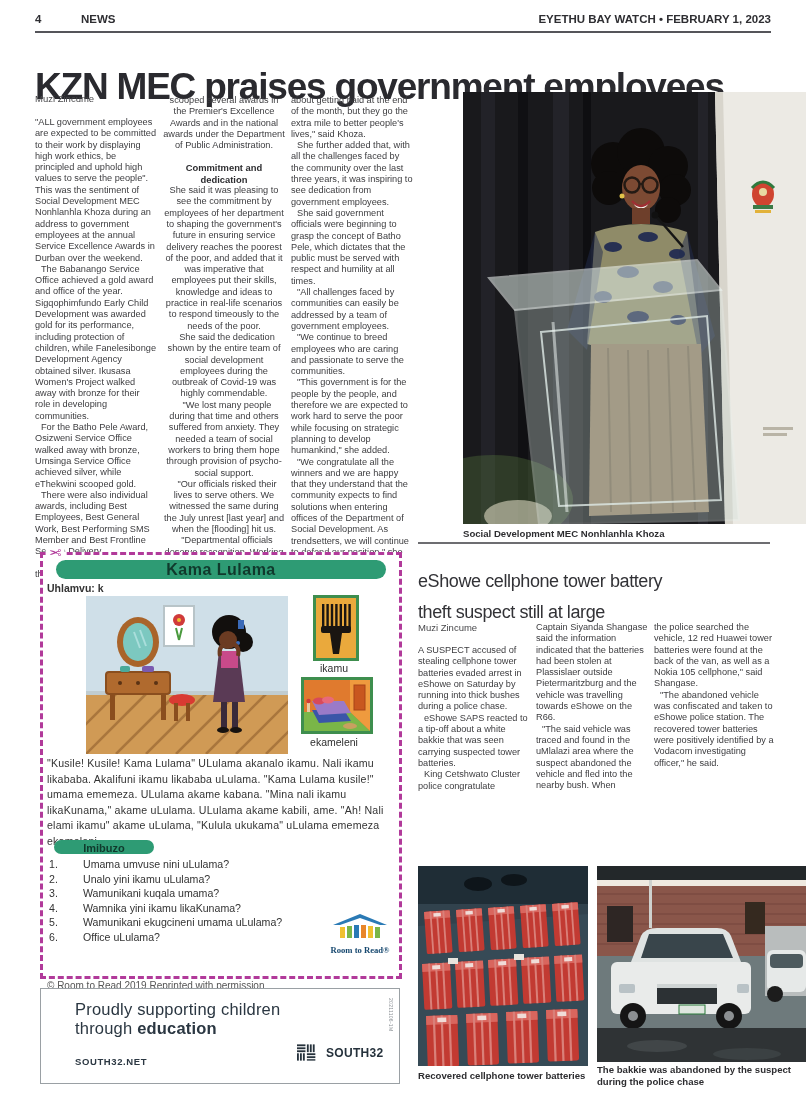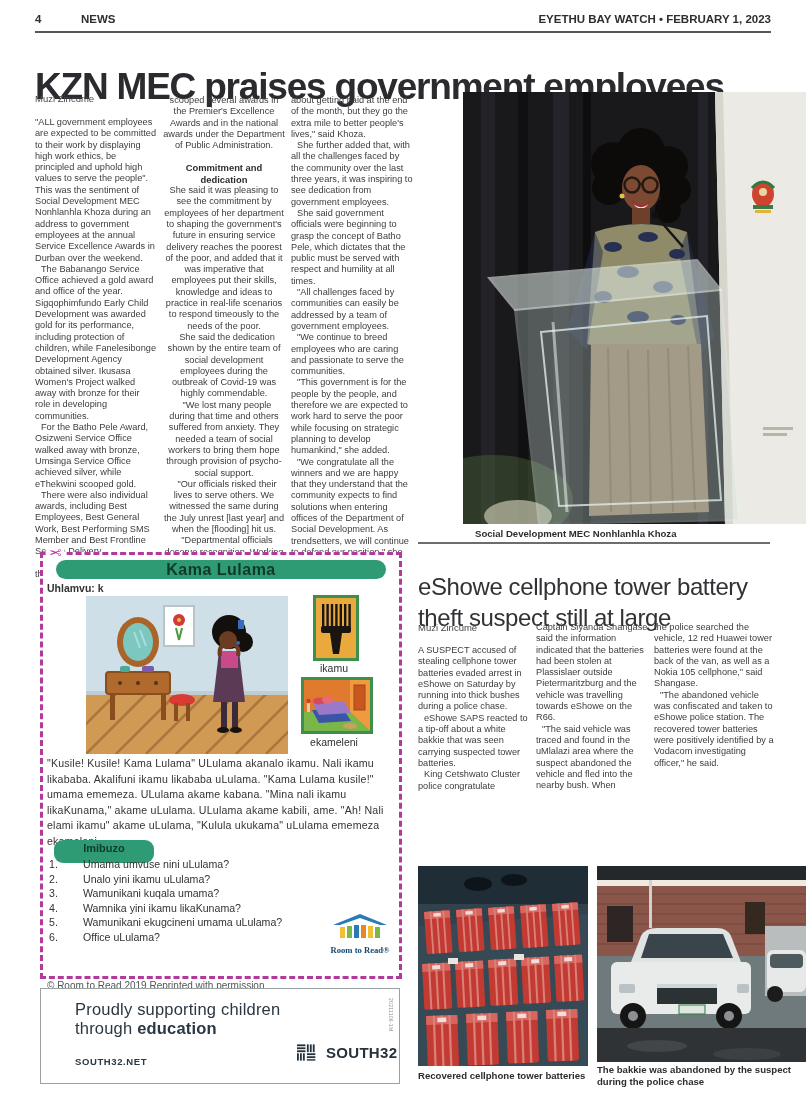--- a/index.html
+++ b/index.html
@@ -25,26 +25,26 @@
   .col h3{margin:11px 0 0 0;font-size:9.4px;line-height:11.3px;color:#2c2c2f;}
   .col .plist p:first-child{text-indent:0;}
   #a1c1{left:35px;top:117px;}
   #a1c2{left:163px;top:95px;text-align:center;}
   #a1c3{left:291px;top:95px;}
 
   figure{margin:0;padding:0;}
   .photo-caption{font-size:9.6px;font-weight:bold;color:#2d2d30;line-height:11.5px;}
 
   #mec-photo{left:463px;top:92px;width:343px;height:432px;}
-  #mec-caption{left:463px;top:528px;width:330px;margin-left:12px;}
+  #mec-caption{left:463px;top:528px;width:330px;}
 
   
   .a2-rule{position:absolute;top:542px;left:418px;width:352px;height:1.5px;background:#6d6d71;}
   .a2-head{position:absolute;top:551px;left:418px;width:386px;
-           font-size:24px;font-weight:400;letter-spacing:-0.4px;color:#323236;line-height:31px;}
+           font-size:18px;font-weight:400;letter-spacing:-0.4px;color:#323236;line-height:31px;}
   #a2c1{left:418px;top:645px;width:112px;}
   #a2c2{left:536px;top:622px;width:112px;}
   #a2c3{left:654px;top:622px;width:120px;}
 
   #batteries-photo{left:418px;top:866px;width:170px;height:200px;}
   #batteries-caption{left:418px;top:1070px;width:180px;white-space:nowrap;}
   #bakkie-photo{left:597px;top:866px;width:209px;height:196px;}
   #bakkie-caption{left:597px;top:1064px;width:196px;}
 
   
@@ -58,21 +58,21 @@
   .ad-level{position:absolute;left:47px;top:582px;font-size:10.5px;font-weight:bold;color:#333;}
   #ad-illustration{position:absolute;left:86px;top:596px;width:202px;height:158px;}
   .minifig{position:absolute;border:3px solid #3e8e4e;background:#eaa93c;}
   #comb-fig{left:313px;top:595px;width:40px;height:60px;}
   #bedroom-fig{left:301px;top:677px;width:66px;height:51px;background:#e07a2e;}
   .mini-label{position:absolute;font-size:10.5px;color:#2e2e2e;text-align:center;}
   #ikamu-label{left:299px;top:662px;width:70px;}
   #ekameleni-label{left:291px;top:736px;width:86px;}
   .ad-story{position:absolute;left:47px;top:756px;width:348px;
             font-size:10.6px;line-height:15.6px;color:#333;letter-spacing:0.2px;}
-  .imibuzo-pill{position:absolute;left:54px;top:840px;width:100px;height:23px;border-radius:9px;
+  .imibuzo-pill{position:absolute;left:54px;top:840px;width:100px;height:14px;border-radius:9px;
                 background:#2e9b74;color:#10392c;font-size:11px;font-weight:bold;
                 text-align:center;line-height:17px;}
   .questions{position:absolute;left:47px;top:859px;width:310px;margin:0;padding:0;
              font-size:10.6px;line-height:11px;color:#333;counter-reset:q;}
   .questions li{list-style:none;counter-increment:q;position:relative;
                 padding-left:36px;margin:0 0 3.6px 0;}
   .questions li::before{content:counter(q) ".";position:absolute;left:2px;}
   .ad-copyright{position:absolute;left:47px;top:980px;font-size:10px;color:#555;}
   .rtr-logo{position:absolute;left:328px;top:912px;width:64px;text-align:center;}
   .rtr-logo .rtr-text{font-family:"Liberation Serif",serif;font-weight:bold;
@@ -81,21 +81,21 @@
   
   .s32-box{position:absolute;left:40px;top:988px;width:358px;height:94px;
            border:1px solid #9aa0a4;background:#fff;}
   .s32-line{position:absolute;left:75px;font-size:16.5px;color:#2b3742;letter-spacing:0.2px;}
   .s32-line b{font-weight:bold;}
   #s32-l1{top:1000px;}
   #s32-l2{top:1019px;}
   .s32-url{position:absolute;left:75px;top:1056px;font-size:9.5px;font-weight:bold;
            letter-spacing:0.6px;color:#2b3742;}
   .s32-brand{position:absolute;left:297px;top:1044px;display:flex;align-items:center;gap:5px;}
-  .s32-brand .brand-text{font-size:15px;font-weight:bold;color:#26323c;letter-spacing:0.3px;}
+  .s32-brand .brand-text{font-size:12px;font-weight:bold;color:#26323c;letter-spacing:0.3px;}
   .s32-code{position:absolute;left:388px;top:998px;writing-mode:vertical-rl;
             font-size:5px;color:#8a8f94;letter-spacing:0.3px;}
 </style>
 </head>
 <body>
 
 <div id="page">
 
   <div class="hdr">
     <span class="pgnum">4</span>

